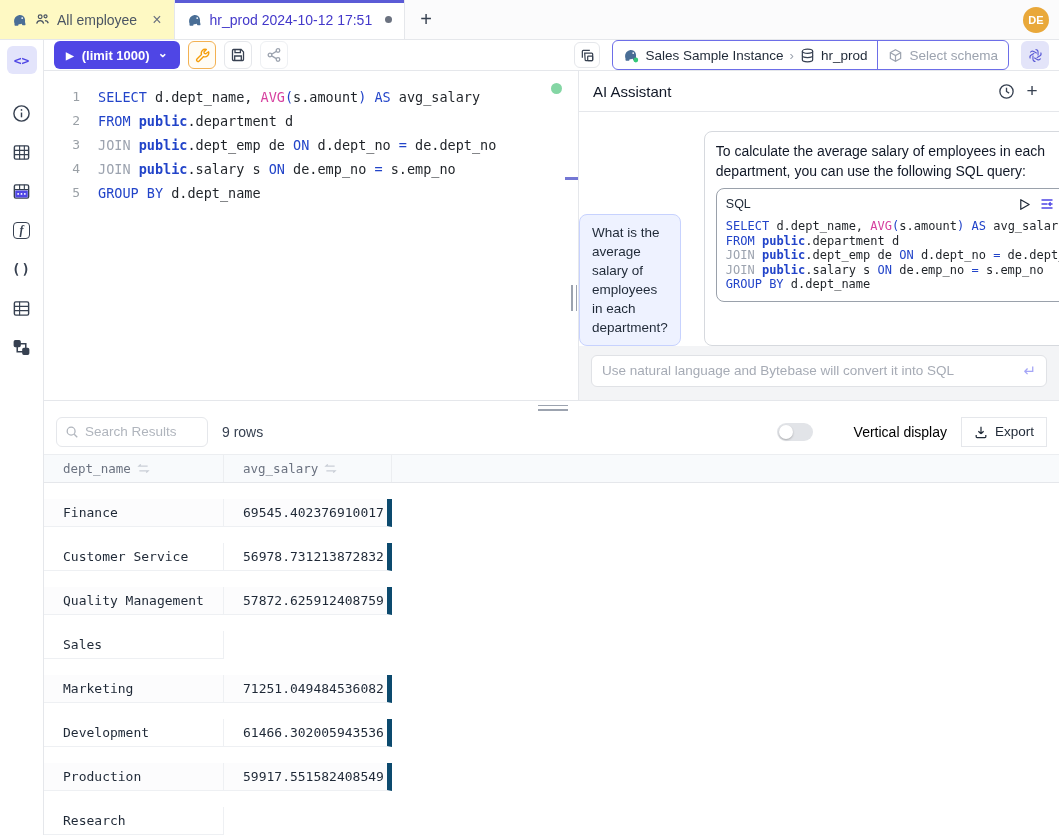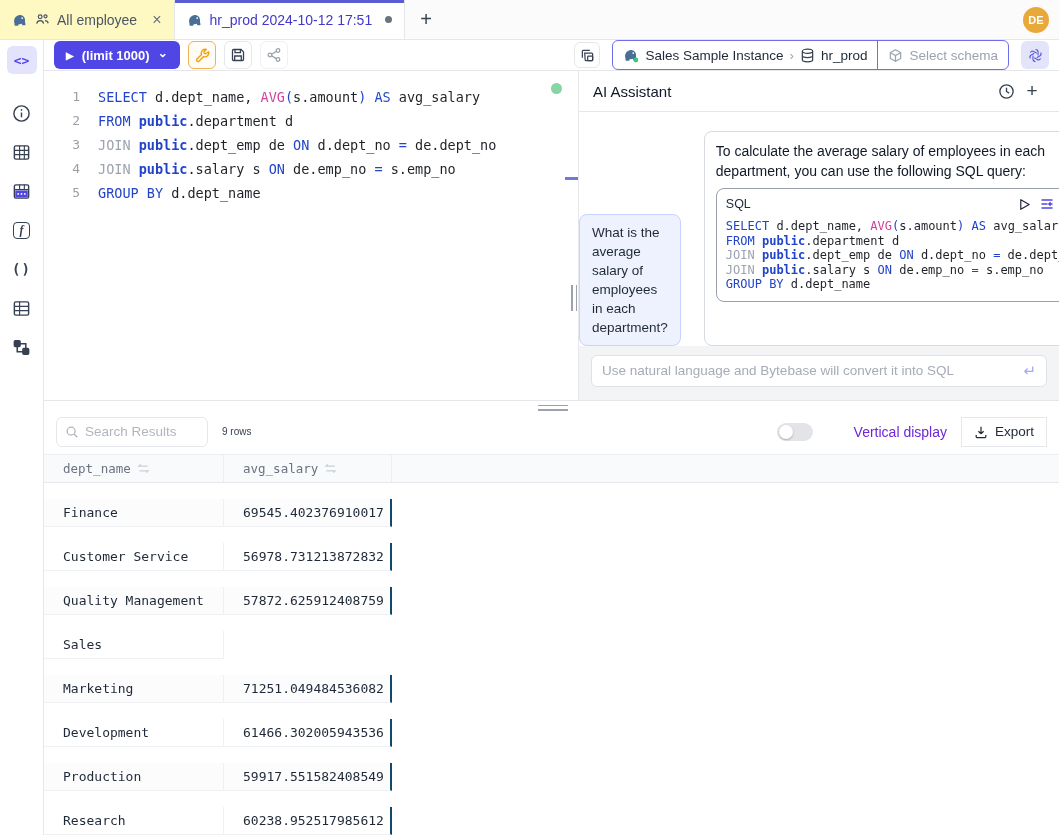--- a/index.html
+++ b/index.html
@@ -109,44 +109,44 @@
   .hhandle i { display:block; height:1.5px; background:#9ca3af; margin-bottom:3px; }
 
   
   .results { flex:1; display:flex; flex-direction:column; }
   .res-toolbar { height:45px; display:flex; align-items:center; padding:0 12px; gap:14px; }
   .search-box { width:152px; height:30px; border:1px solid #e5e7eb; border-radius:6px;
     display:flex; align-items:center; padding:0 8px; gap:6px; }
   .search-box input { border:none; outline:none; width:100%; font-size:13.5px; background:transparent;
     font-family:"Liberation Sans", sans-serif; }
   .search-box input::placeholder { color:#b0b5bd; }
-  .row-count { font-size:10px; color:#374151; }
+  .row-count { font-size:14px; color:#374151; }
   .toggle-wrap { display:flex; align-items:center; gap:8px; }
   .toggle { width:36px; height:18px; border-radius:9px; background:#e2e4e8; position:relative; }
   .toggle .knob { position:absolute; left:2px; top:2px; width:14px; height:14px; border-radius:50%;
     background:#fff; box-shadow:0 1px 2px rgba(0,0,0,.25); }
-  .toggle-label { font-size:14px; color:#6d28d9;margin-left:33px; }
+  .toggle-label { font-size:14px; color:#000000;margin-left:33px; }
   .export-btn { height:30px; border:1px solid #e5e7eb; border-radius:0; background:#fff;
     display:flex; align-items:center; gap:7px; padding:0 12px; font-size:13.5px; color:#1f2937;
     font-family:"Liberation Sans", sans-serif; }
 
   .table { flex:1; overflow:hidden; }
   .thead { height:29px; display:flex; background:#f8fafc; border-top:1px solid #eceef1;
     border-bottom:1px solid #e5e7eb; }
   .th { display:flex; align-items:center; gap:6px; padding-left:19px;
     font-family:"DejaVu Sans Mono", monospace; font-size:12.5px; color:#6b7280; }
   .th.c1 { width:180px; border-right:1px solid #eceef1; }
   .th.c2 { width:168px; border-right:1px solid #eceef1; }
   .trow { height:28px; display:flex;margin-top:16px; }
   .trow:nth-child(odd) .td { background:#fcfcfd; }
   .td { display:flex; align-items:center; padding-left:19px;
     font-family:"DejaVu Sans Mono", monospace; font-size:13px; color:#1f2937;
     border-bottom:1px solid #eef0f3; }
   .td.c1 { width:180px; border-right:1px solid #eef0f3; }
-  .td.c2 { width:168px; border-right:2px solid #0c4a6e; }
+  .td.c2 { width:168px; border-right:5px solid #0c4a6e; }
 </style>
 </head>
 <body>
 
 <div class="tabbar">
   <div class="tab">
     <span>
       <svg width="16" height="16" viewBox="0 0 16 16">
           <path d="M2.5 11.5c-1.2-3.5.3-7.5 4.2-8.3 2.6-.5 5 .7 5.9 2.9.5 1.2.6 2.6.4 3.9l.5 2.2c.1.5-.3 1-.8 1h-1.9c-.4 0-.7-.2-.8-.6l-.2-.8c-.9.5-2 .6-3 .3l-.3 1c-.1.4-.4.7-.8.7H3.6c-.5 0-.9-.4-1.1-.9z" fill="#4a6e96"></path>
           <circle cx="10.2" cy="6.1" r=".9" fill="#fff"></circle>
@@ -473,20 +473,19 @@
               <div class="td c2">61466.302005943536</div>
               <div style="flex: 1 1 0%;"></div>
             </div>
             <div class="trow">
               <div class="td c1">Production</div>
               <div class="td c2">59917.551582408549</div>
               <div style="flex: 1 1 0%;"></div>
             </div>
             <div class="trow">
               <div class="td c1">Research</div>
-              <div class="td c2">60238.952517985612</div>
               <div style="flex: 1 1 0%;"></div>
             </div>
           </div>
       </div>
     </div>
   </div>
 </div>
 
 </body></html>

